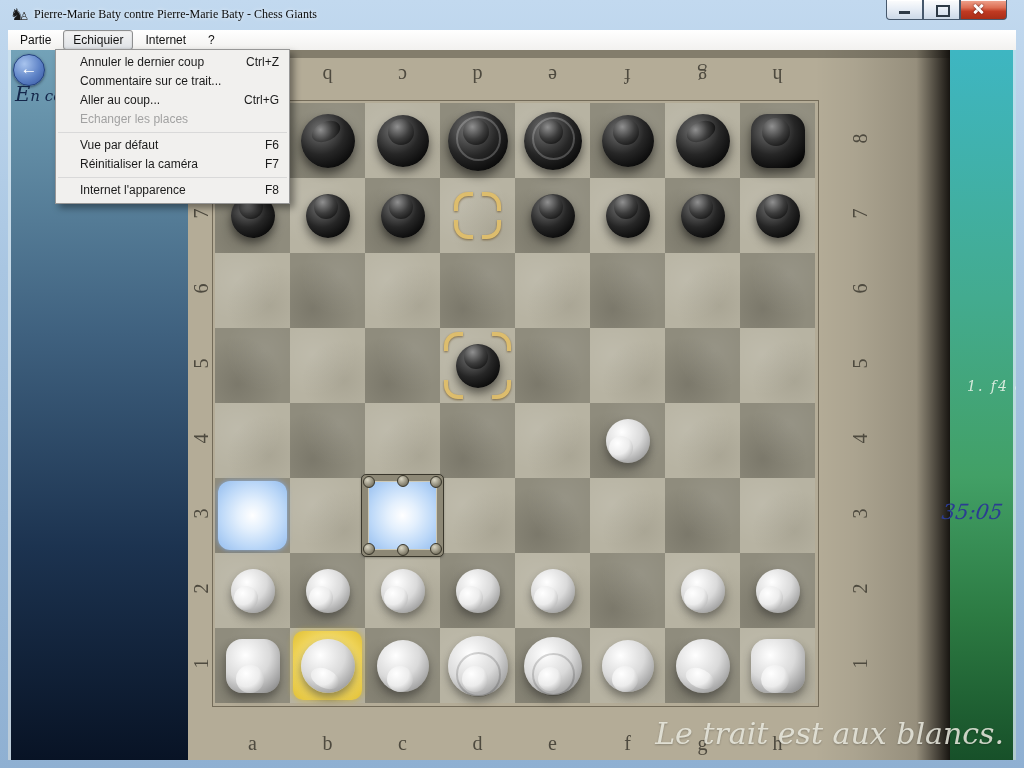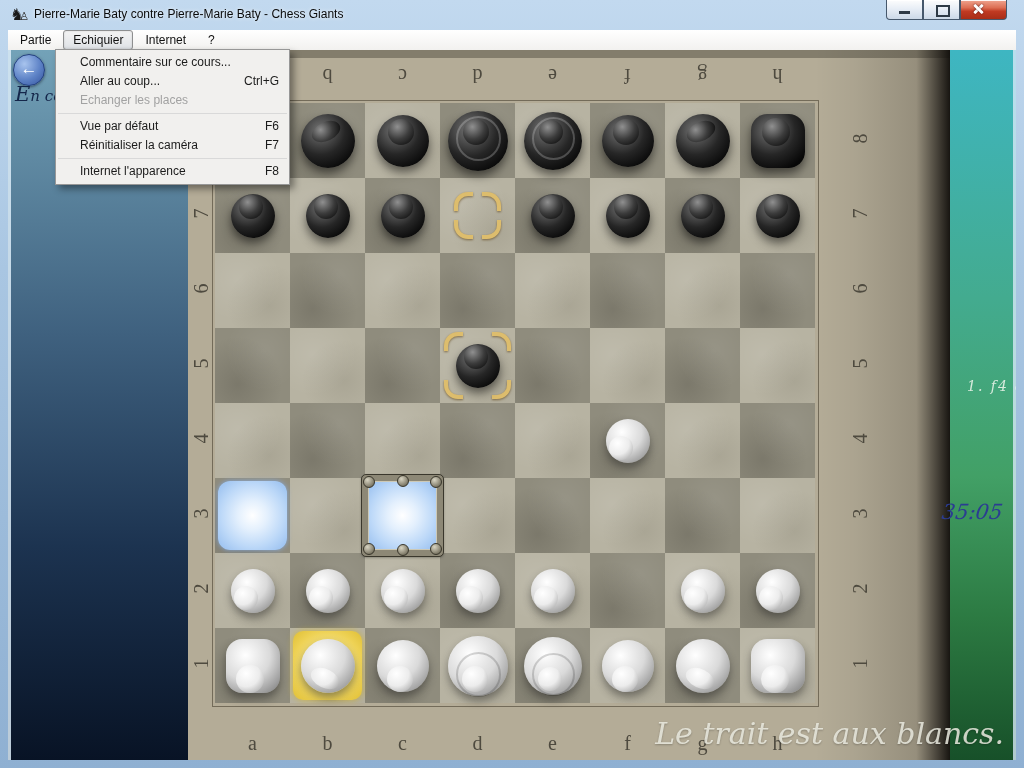--- a/index.html
+++ b/index.html
@@ -5,21 +5,21 @@
   html,body{margin:0;padding:0;}
   body{
     width:1024px;height:768px;position:relative;overflow:hidden;
     font-family:"Liberation Sans",sans-serif;
     background:linear-gradient(180deg,#c2d9ef 0%,#a9c6e2 35%,#8fb0d2 100%);
   }
   
   .titlebar{position:absolute;left:0;top:0;width:1024px;height:30px;}
   .title-icon{position:absolute;left:10px;top:5px;width:20px;height:20px;font-size:16px;line-height:20px;color:#1a1a1a;}
   .title-icon .small-pawn{font-size:11px;margin-left:-5px;color:#333;}
-  .title-text{position:absolute;left:34px;top:7px;font-size:12px;color:#0a0a0a;text-shadow:0 0 4px rgba(255,255,255,.9);}
+  .title-text{position:absolute;left:34px;top:7px;font-size:12px;color:#0a0a0a;text-shadow:0 0 4px rgba(255,255,255,.9);font-family:Liberation Serif, serif;}
   .winbtns{position:absolute;right:17px;top:0;height:19px;display:flex;}
   .winbtn{width:35px;height:19px;border:1px solid #46586c;border-top:none;background:linear-gradient(180deg,#fdfdfd,#e8eef6 45%,#ccd9e8);box-shadow:inset 0 1px 0 rgba(255,255,255,.9);position:relative;}
   .winbtn.min{border-radius:0 0 0 4px;}
   .winbtn.close{width:45px;border-radius:0 0 4px 0;background:linear-gradient(180deg,#f0a590,#dd6f54 40%,#c03a22 60%,#a82d17);}
   .glyph-min{position:absolute;left:12px;bottom:5px;width:11px;height:3px;background:#2e3a46;}
   .glyph-max{position:absolute;left:12px;top:5px;width:10px;height:8px;border:2px solid #2e3a46;}
   .glyph-x1,.glyph-x2{position:absolute;left:16px;top:3px;width:3px;height:12px;background:#fff;border-radius:1px;box-shadow:0 0 2px rgba(60,0,0,.8);}
   .glyph-x1{transform:rotate(45deg);} .glyph-x2{transform:rotate(-45deg);}
   
   .menubar{position:absolute;left:8px;top:30px;width:1008px;height:20px;background:linear-gradient(180deg,#ffffff,#f2f1ef);display:flex;align-items:flex-start;font-size:12px;color:#111;}
@@ -371,21 +371,25 @@
 
   <div class="back-btn">←</div>
   <div class="status-script">En cours</div>
   <div class="moves-script">1. f4 d5</div>
   <div class="clock-script">35:05</div>
   <div class="turn-script">Le trait est aux blancs.</div>
 </div>
 
 <div class="popup" id="popup">
     <div class="row">
-      <span>Commentaire sur ce cours...</span>
+      <span>Annuler le dernier coup</span>
+      <span>Ctrl+Z</span>
+    </div>
+    <div class="row">
+      <span>Commentaire sur ce trait...</span>
       <span></span>
     </div>
     <div class="row">
       <span>Aller au coup...</span>
       <span>Ctrl+G</span>
     </div>
     <div class="row disabled">
       <span>Echanger les places</span>
       <span></span>
     </div>

